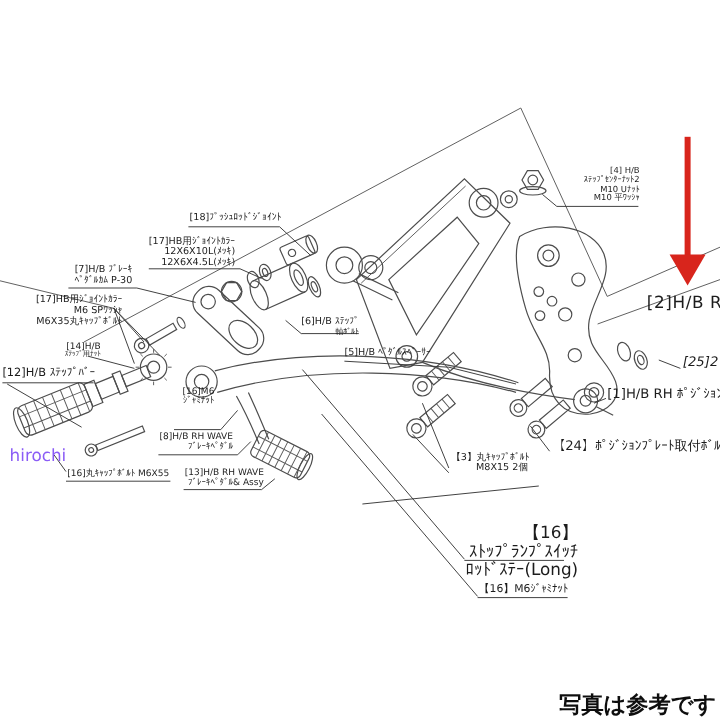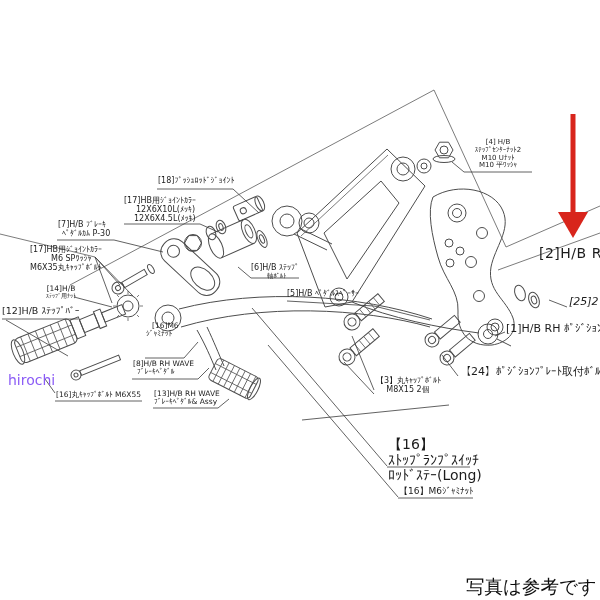--- a/index.html
+++ b/index.html
@@ -7,25 +7,25 @@
     width:600px;height:600px;position:relative;overflow:hidden;
     background:#ffffff;
     font-family:"DejaVu Sans","Liberation Sans",sans-serif;
     color:#1e1e1e;
   }
   svg{position:absolute;left:0;top:0;}
   .ln{stroke:#4d4d4d;stroke-width:1;fill:none;}
   .ln2{stroke:#5a5a5a;stroke-width:.8;fill:none;}
   .ld{stroke:#3a3a3a;stroke-width:.8;fill:none;}
   .lbl{position:absolute;line-height:1.12;white-space:nowrap;color:#1c1c1c;}
-  .lbl span{display:block;}
+  .lbl span{display:block;text-align:right;}
   .ctr{text-align:center;}
   .big2{font-size:14px;letter-spacing:.5px;}
   .wm{position:absolute;color:#8b5cf6;}
-  .foot{position:absolute;font-weight:normal;color:#0e0e0e;}
+  .foot{position:absolute;font-weight:bold;color:#0e0e0e;}
 </style>
 </head>
 <body>
 
 <svg width="600" height="600" viewBox="0 0 600 600">
 
   <g>
     <path class="ln2" d="M70 285 L434 90"></path>
     <path class="ln2" d="M434 90 L506 247"></path>
     <path class="ln2" d="M506 247 L600 206"></path>

